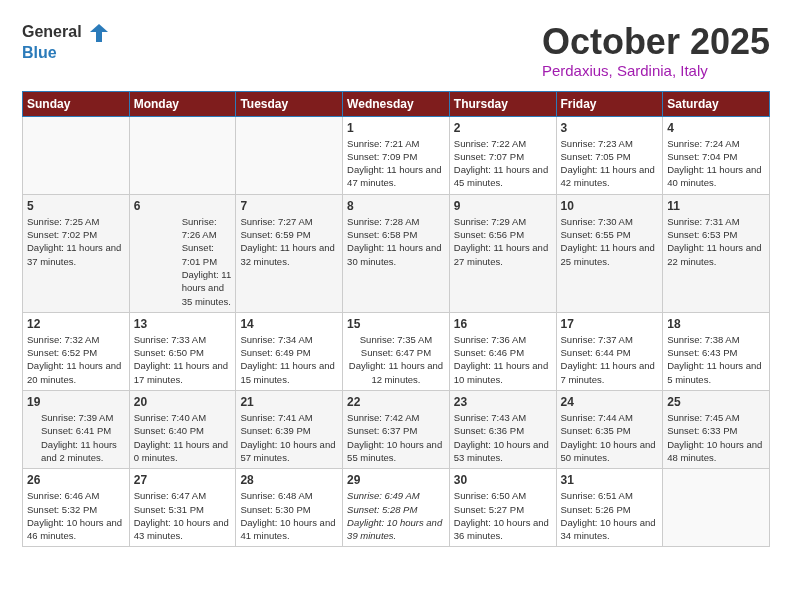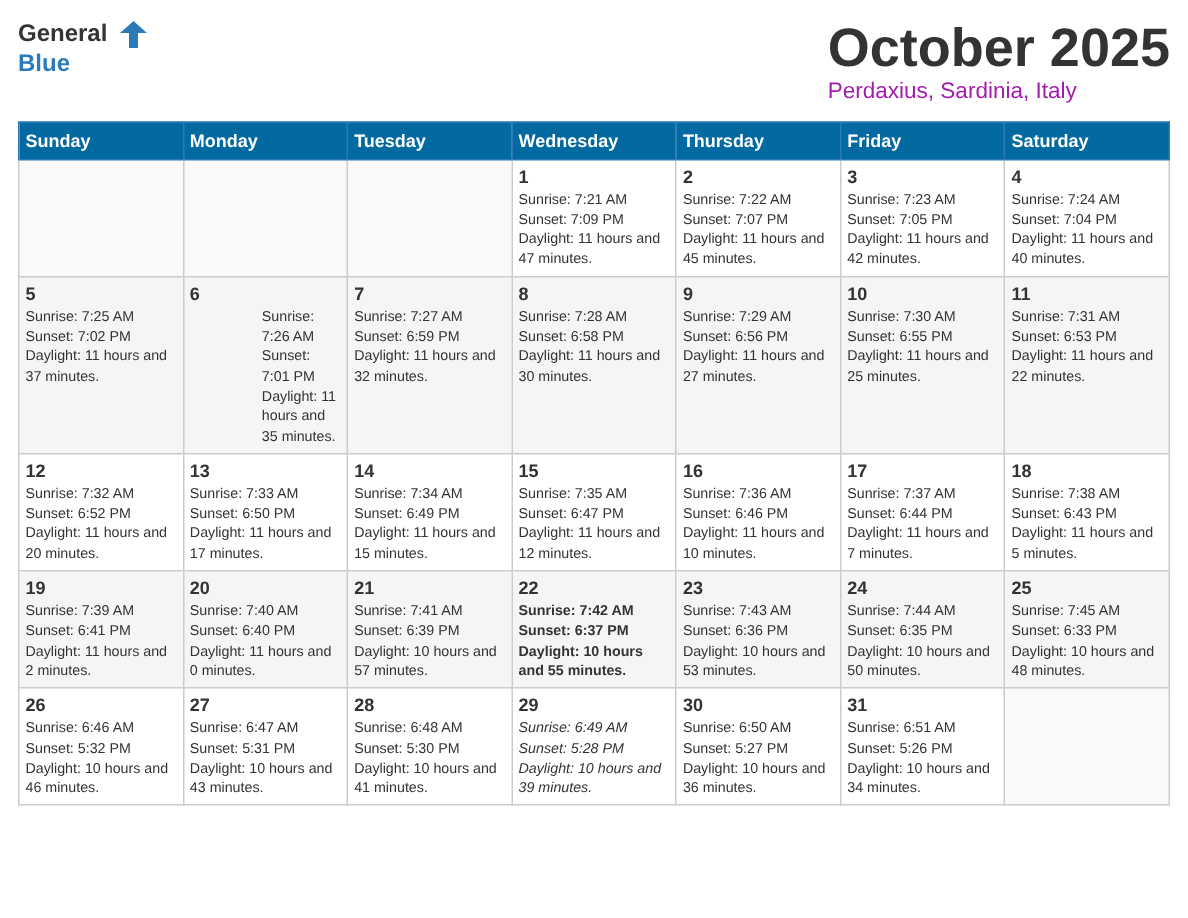--- a/index.html
+++ b/index.html
@@ -6,21 +6,21 @@
     body {
       font-family: Arial, sans-serif;
       background: #fff;
       width: 792px;
       height: 612px;
       overflow: hidden;
     }
     .container {
       width: 792px;
       height: 548px;
-      padding: 12px;
+      padding: 22px;
       background: #fff;
     }
     .header {
       display: flex;
       align-items: flex-start;
       justify-content: space-between;
       margin-bottom: 12px;
     }
     .logo {
       display: flex;
@@ -48,21 +48,21 @@
     .subtitle {
       font-size: 15px;
       color: #a21caf;
     }
     .calendar {
       width: 100%;
       border-collapse: collapse;
       table-layout: fixed;
     }
     .calendar thead tr th {
-      background: #0369a1;
+      background: #7f1d1d;
       color: #fff;
       font-size: 12px;
       font-weight: bold;
       padding: 5px 4px;
       text-align: left;
       border: 1px solid #2b7bba;
     }
     .calendar tbody tr td {
       border: 1px solid #ccc;
       vertical-align: top;
@@ -211,21 +211,21 @@
 Daylight: 11 hours and 17 minutes.</div>
           </td>
           <td>
             <div class="day-number">14</div>
             <div class="day-info" style="white-space: pre-line;">Sunrise: 7:34 AM
 Sunset: 6:49 PM
 Daylight: 11 hours and 15 minutes.</div>
           </td>
           <td>
             <div class="day-number">15</div>
-            <div class="day-info" style="white-space: pre-line;">Sunrise: 7:35 AM
+            <div class="day-info" style="white-space: pre-line; text-align: center;">Sunrise: 7:35 AM
 Sunset: 6:47 PM
 Daylight: 11 hours and 12 minutes.</div>
           </td>
           <td>
             <div class="day-number">16</div>
             <div class="day-info" style="white-space: pre-line;">Sunrise: 7:36 AM
 Sunset: 6:46 PM
 Daylight: 11 hours and 10 minutes.</div>
           </td>
           <td>
@@ -237,39 +237,39 @@
           <td>
             <div class="day-number">18</div>
             <div class="day-info" style="white-space: pre-line;">Sunrise: 7:38 AM
 Sunset: 6:43 PM
 Daylight: 11 hours and 5 minutes.</div>
           </td>
         </tr>
         <tr>
           <td>
             <div class="day-number">19</div>
-            <div class="day-info" style="white-space: pre-line;">Sunrise: 7:39 AM
+            <div class="day-info" style="white-space: pre-line; margin-left: 14px;">Sunrise: 7:39 AM
 Sunset: 6:41 PM
 Daylight: 11 hours and 2 minutes.</div>
           </td>
           <td>
             <div class="day-number">20</div>
             <div class="day-info" style="white-space: pre-line;">Sunrise: 7:40 AM
 Sunset: 6:40 PM
 Daylight: 11 hours and 0 minutes.</div>
           </td>
           <td>
             <div class="day-number">21</div>
             <div class="day-info" style="white-space: pre-line;">Sunrise: 7:41 AM
 Sunset: 6:39 PM
 Daylight: 10 hours and 57 minutes.</div>
           </td>
           <td>
             <div class="day-number">22</div>
-            <div class="day-info" style="white-space: pre-line; font-weight: bold;">Sunrise: 7:42 AM
+            <div class="day-info" style="white-space: pre-line;">Sunrise: 7:42 AM
 Sunset: 6:37 PM
 Daylight: 10 hours and 55 minutes.</div>
           </td>
           <td>
             <div class="day-number">23</div>
             <div class="day-info" style="white-space: pre-line;">Sunrise: 7:43 AM
 Sunset: 6:36 PM
 Daylight: 10 hours and 53 minutes.</div>
           </td>
           <td>

